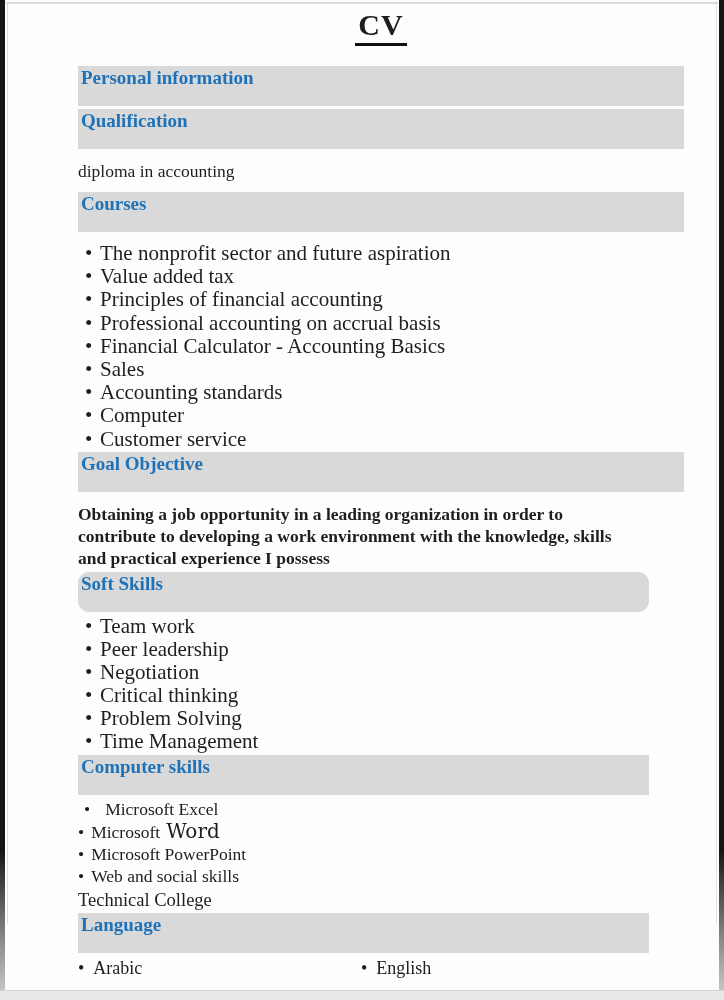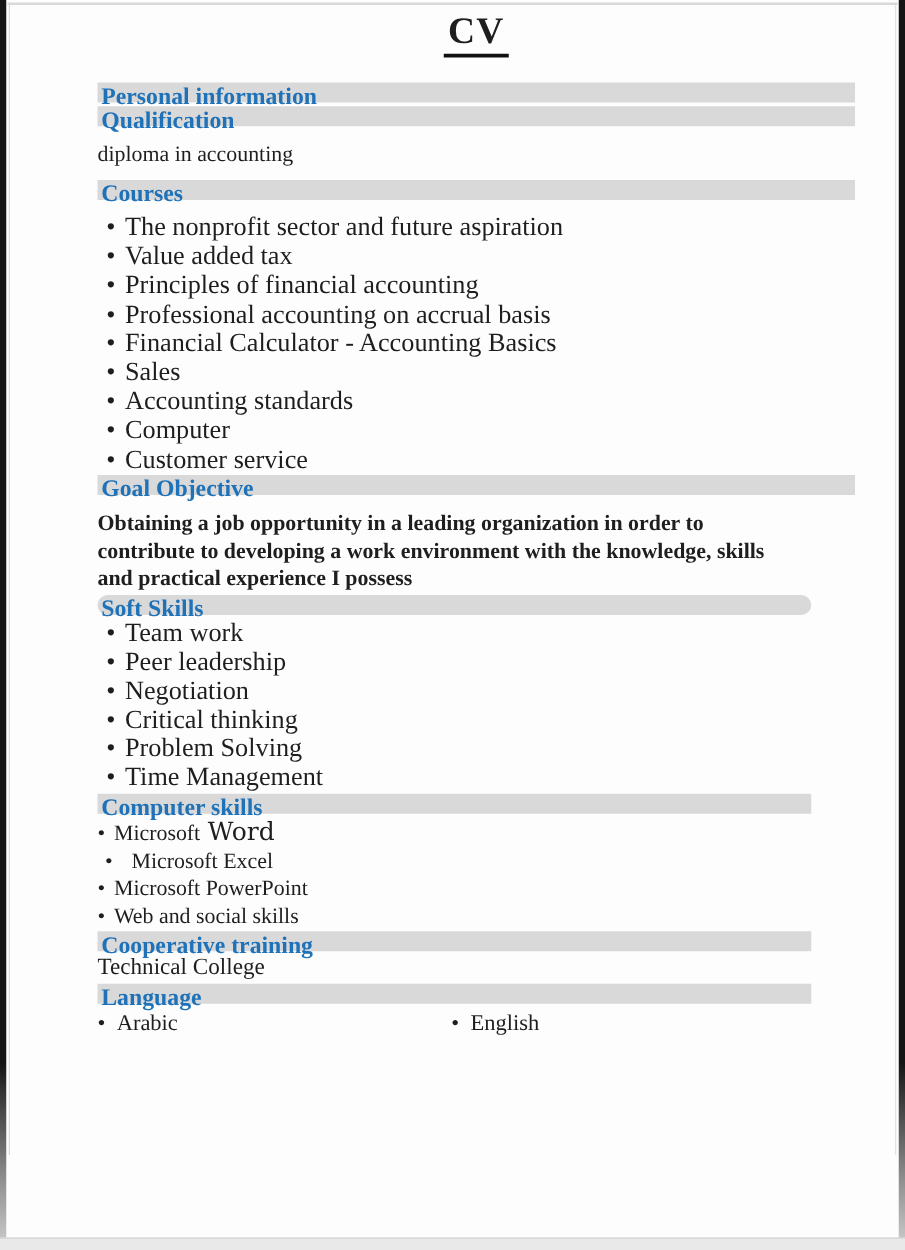--- a/index.html
+++ b/index.html
@@ -18,21 +18,21 @@
   .edge-right-line { position:absolute; right:7px; top:4px; width:1px; height:92%; background:#e2e2e2; }
   .edge-bottom{ position:absolute; bottom:0; left:0; width:100%; height:9px; background:#e9e9e9; border-top:1px solid #d2d2d2; }
 
   .page { position:absolute; left:16px; top:0; width:724px; box-sizing:border-box;
           padding:6px 56px 0 62px; }
 
   .title-wrap { text-align:center; margin-top:2px; }
   .doc-title  { display:inline-block; font-weight:bold; font-size:30px; line-height:34px;
                 border-bottom:3px solid #111; padding:0 3px 1px; letter-spacing:1px; }
 
-  .bar { background:var(--bar); height:16px; line-height:24px; padding-left:3px;
+  .bar { background:var(--bar); height:40px; line-height:24px; padding-left:3px;
          font-weight:bold; font-size:19px; color:var(--accent); white-space:nowrap; }
   .bar.narrow { margin-right:35px; }
   .bar-personal { margin-top:20px; }
   .bar-qualification { margin-top:3px; }
   .bar-courses { margin-top:11px; }
   .bar-goal { margin-top:1px; }
   .bar-soft { margin-top:2px;border-radius:11px; }
   .bar-tech { margin-top:2px; }
   .bar-coop { margin-top:2px; }
   .bar-lang { margin-top:2px; }
@@ -123,37 +123,34 @@
       <li>Negotiation</li>
       <li>Critical thinking</li>
       <li>Problem Solving</li>
       <li>Time Management</li>
     </ul>
 
   <div class="bar narrow bar-tech">
     <span>Computer skills</span>
   </div>
   <div class="tech">
+    <div class="tech-line listy">
+      <span class="tb">•</span><span>Microsoft Excel</span>
+    </div>
     <div class="tech-line">
       <span class="tb">•</span><span>Microsoft</span><span class="prod">Word</span>
-    </div>
-    <div class="tech-line listy">
-      <span class="tb">•</span><span>Microsoft Excel</span>
     </div>
     <div class="tech-line">
       <span class="tb">•</span><span>Microsoft PowerPoint</span>
     </div>
     <div class="tech-line">
       <span class="tb">•</span><span>Web and social skills</span>
     </div>
   </div>
 
-  <div class="bar narrow bar-coop">
-    <span>Cooperative training</span>
-  </div>
   <div class="coop-line">Technical College</div>
 
   <div class="bar narrow bar-lang">
     <span>Language</span>
   </div>
   <div class="langs">
     <div class="lang-item first">
       <span class="tb">•</span>
       <span>Arabic</span>
     </div>

